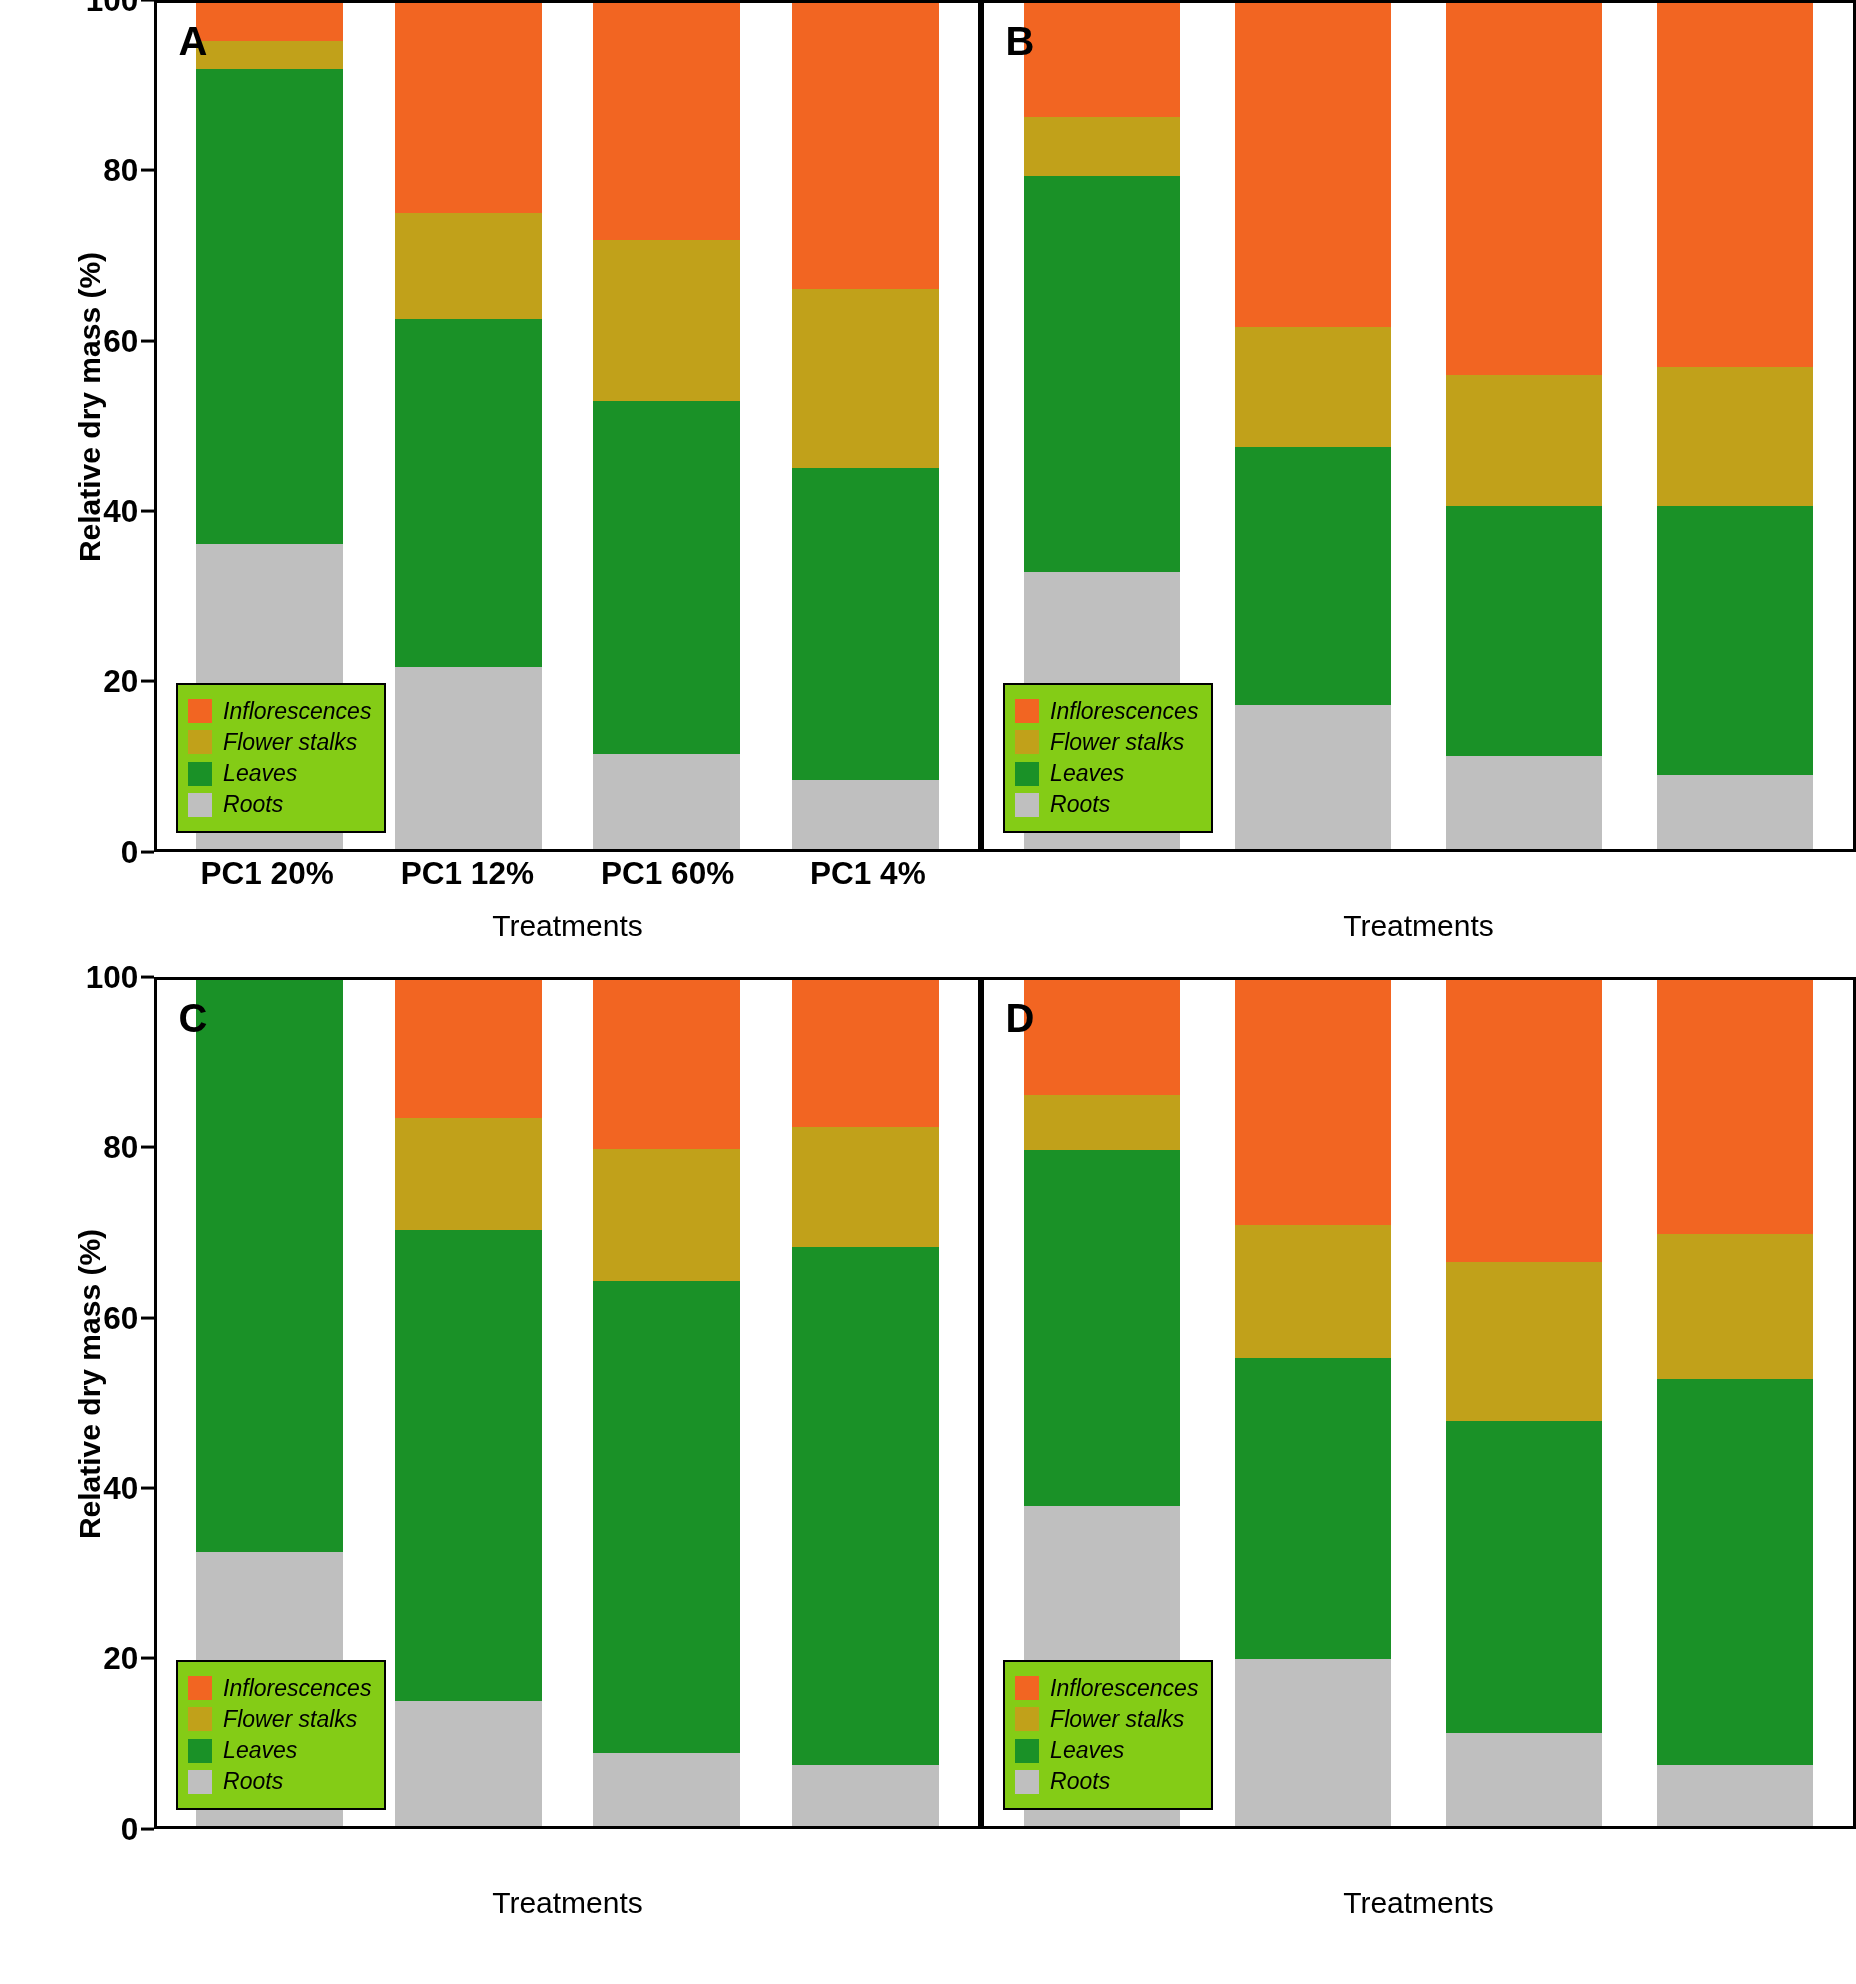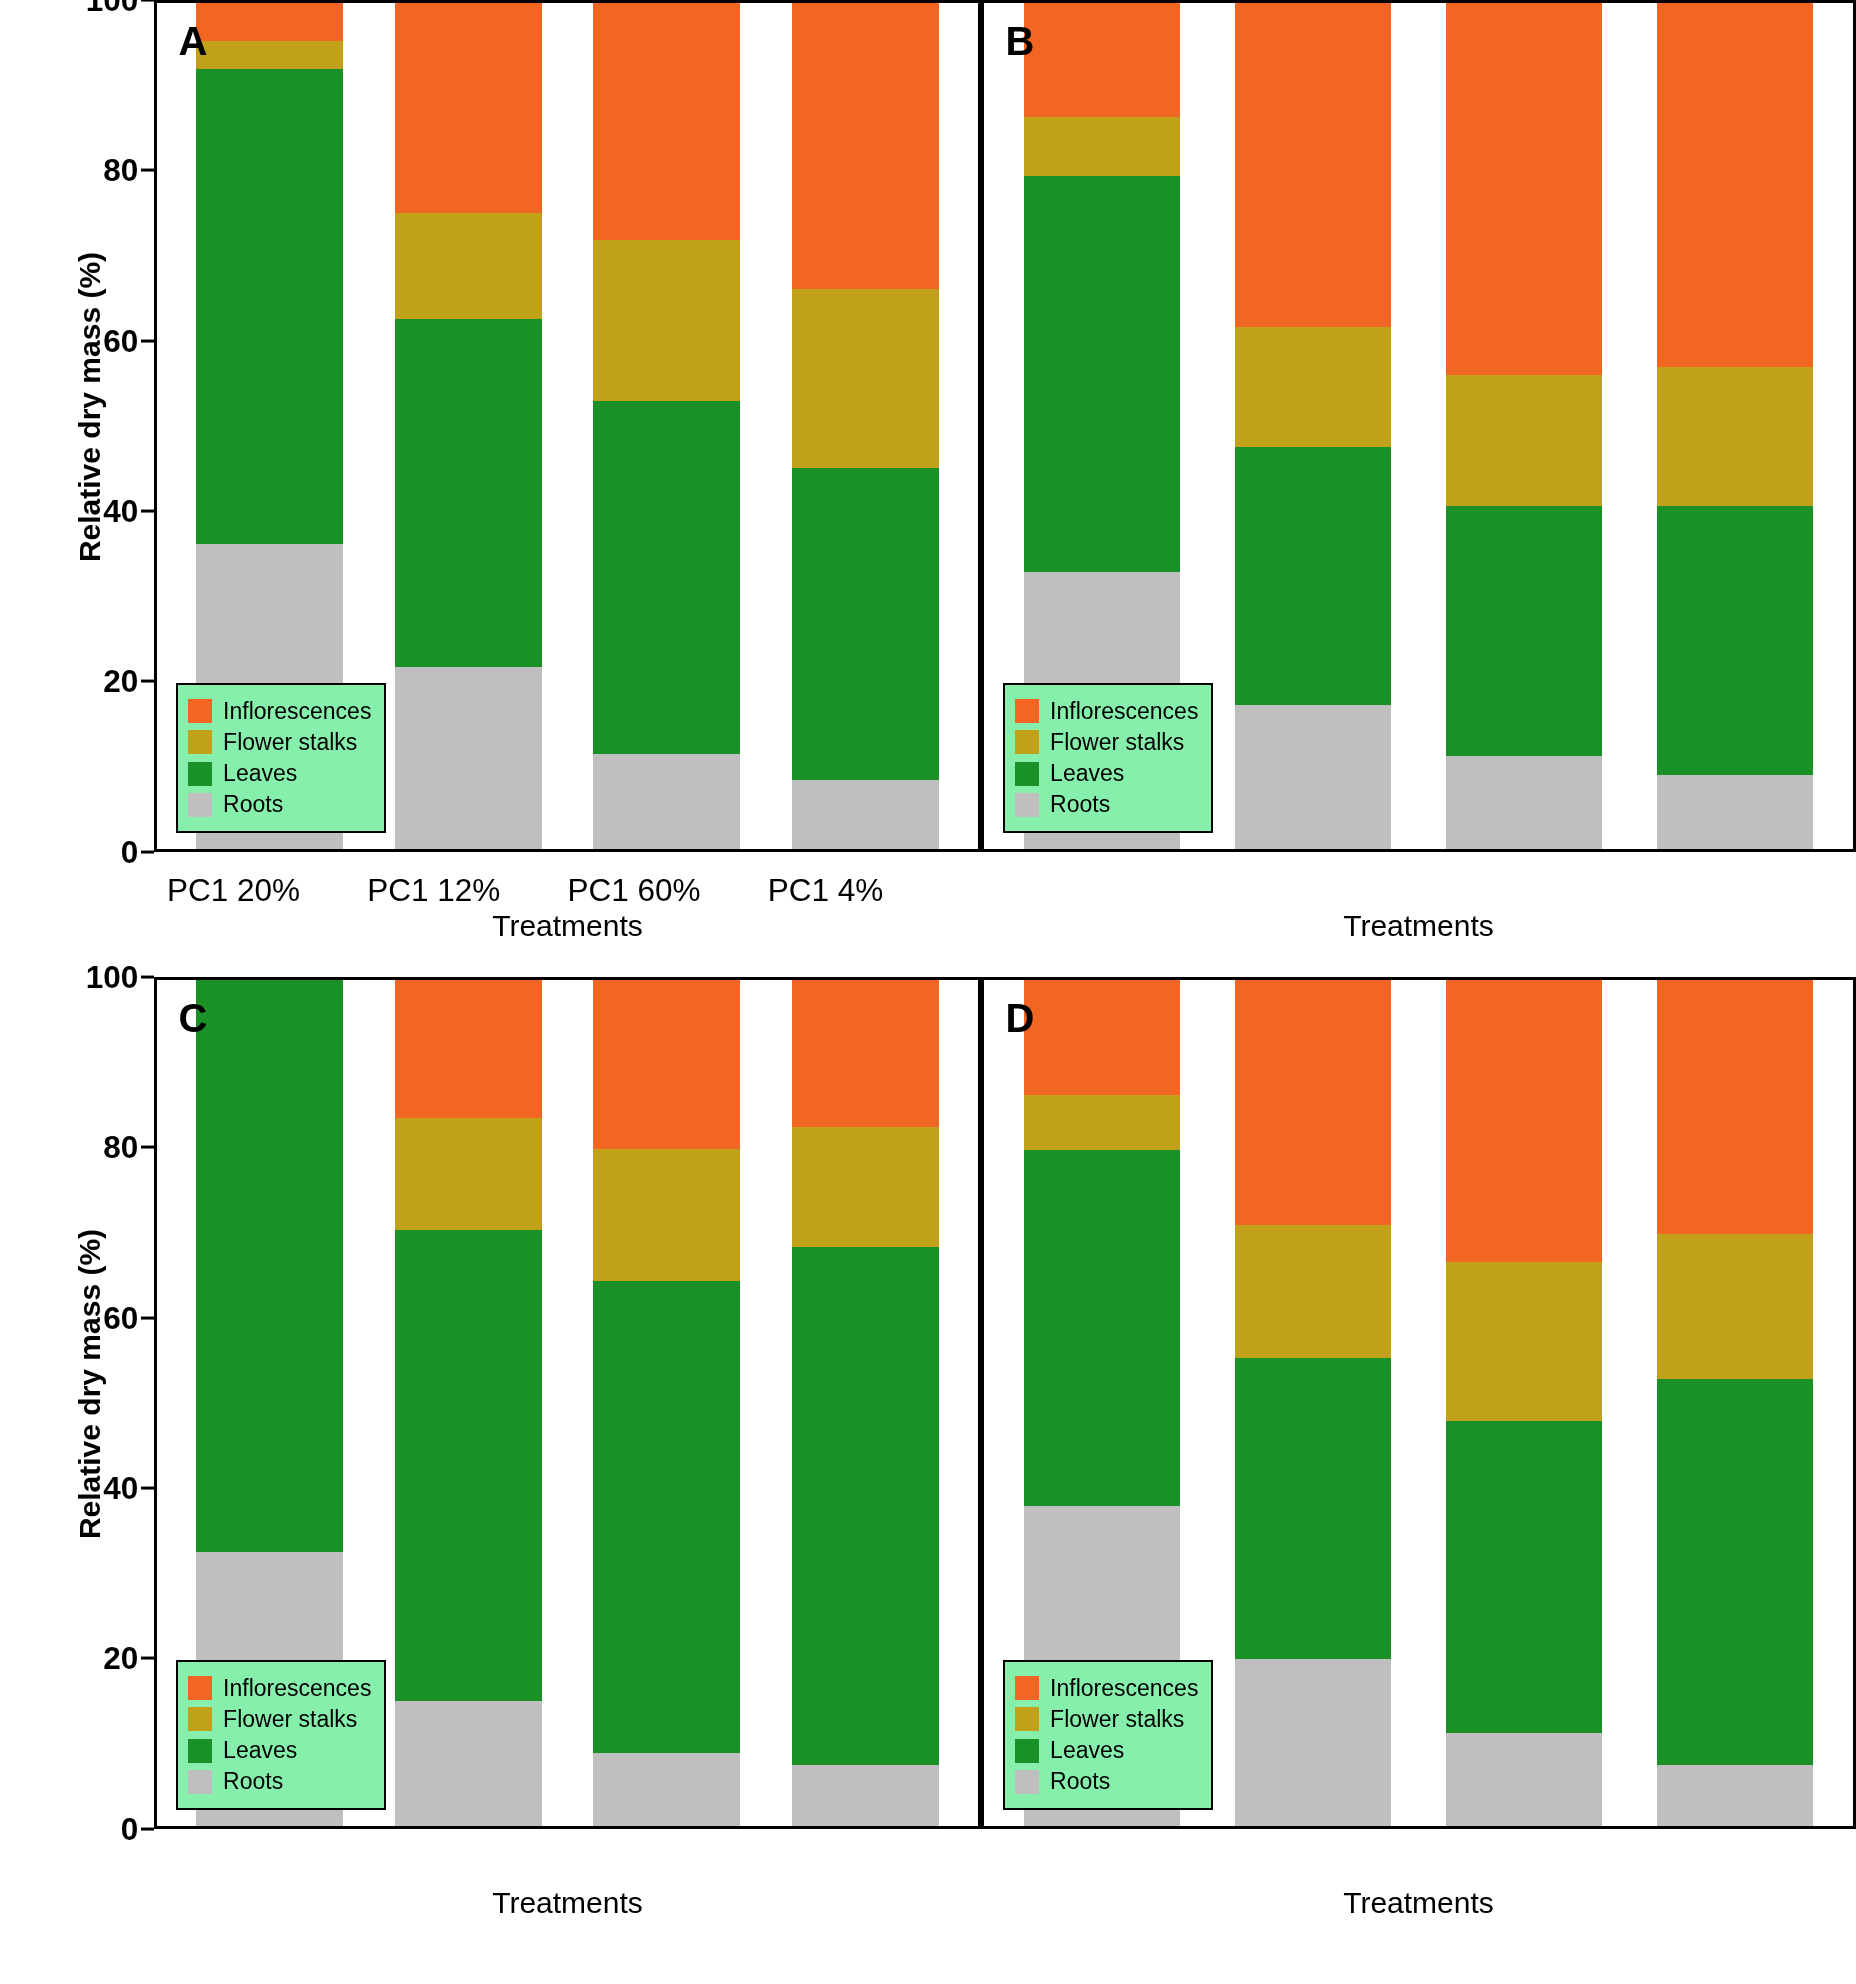--- a/index.html
+++ b/index.html
@@ -121,24 +121,25 @@
     left: 21.5px;
     font-size: 40px;
     font-weight: bold;
     z-index: 6;
   }
 
   .legend {
     position: absolute;
     left: 18.6px;
     bottom: 15.7px;
-    background: #86efac;
+    background: #84cc16;
     border: 2.1px solid #000;
     padding: 8.6px 13px 8.6px 10px;
     z-index: 7;
+    font-style: italic;
   }
   .legend-row {
     display: flex;
     align-items: center;
     margin: 4.3px 0;
   }
   .legend-swatch {
     width: 24px;
     height: 24px;
     margin-right: 11.5px;
@@ -162,24 +163,24 @@
     position: absolute;
     left: 0; right: 0; top: 0;
     display: flex;
     flex-direction: row;
     justify-content: space-around;
     padding: 0 13px;
     box-sizing: border-box;
   }
   .xtick {
     flex: 1 1 0;
-    text-align: left;
+    text-align: center;
     font-size: 31.5px;
-    font-weight: normal;
-    padding-top: 20px;
+    font-weight: bold;
+    padding-top: 3px;
   }
   .xlabel {
     position: absolute;
     left: 0; right: 0;
     top: 57px;
     text-align: center;
     font-size: 30px;
   }
   .panel-block.with-axis .xlabel { left: 0; right: 0; }
 </style>

